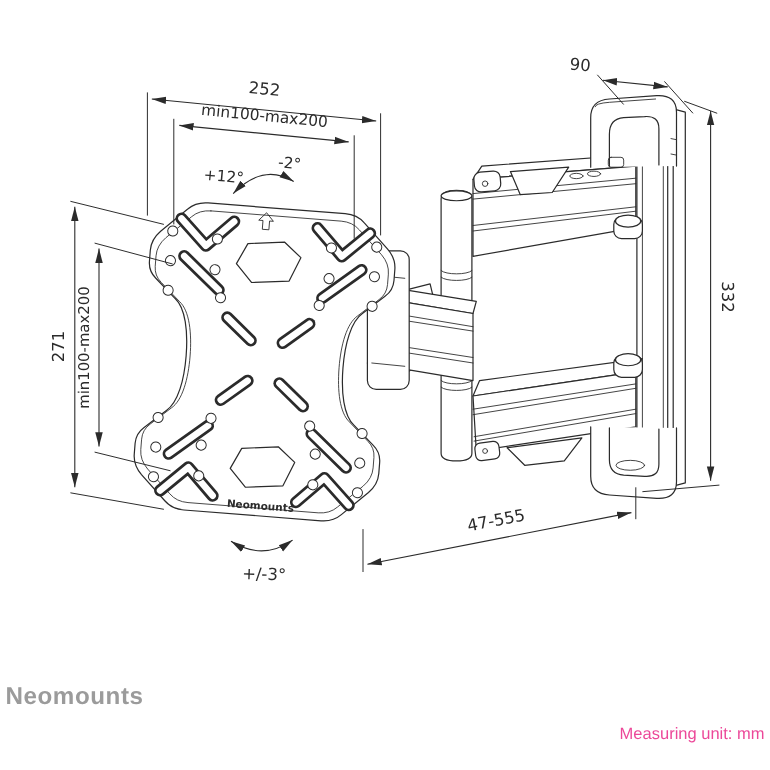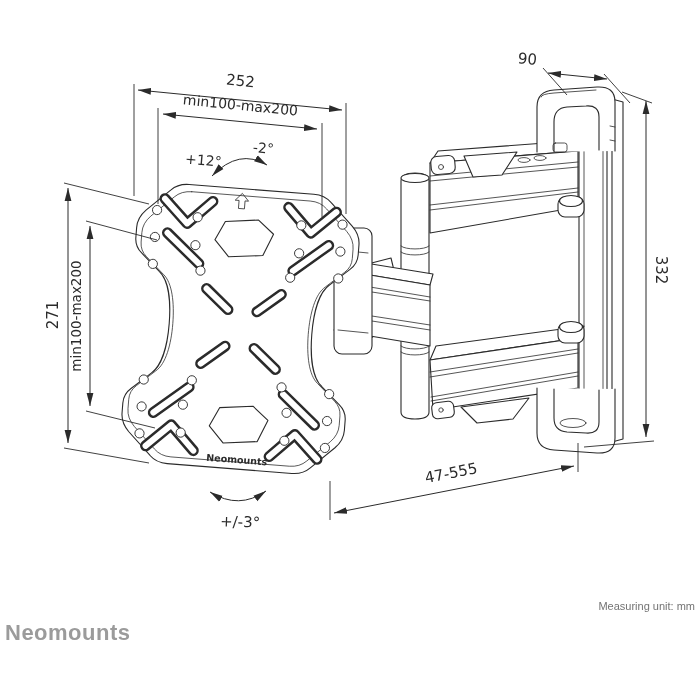--- a/index.html
+++ b/index.html
@@ -7,21 +7,21 @@
   svg{position:absolute;left:0;top:0;font-family:"DejaVu Sans",sans-serif;}
   .draw{stroke:#2b2b2b;stroke-width:1.1;fill:#fff;stroke-linejoin:round;stroke-linecap:round;}
   .draw2{stroke:#2b2b2b;stroke-width:0.8;fill:none;stroke-linejoin:round;stroke-linecap:round;}
   .dim{stroke:#2b2b2b;stroke-width:1;fill:none;}
   .ext{stroke:#2b2b2b;stroke-width:0.9;fill:none;}
   .slotb{stroke:#2b2b2b;stroke-width:11;fill:none;stroke-linecap:round;stroke-linejoin:round;}
   .slotw{stroke:#fff;stroke-width:6;fill:none;stroke-linecap:round;stroke-linejoin:round;}
   .dimtext{fill:#2b2b2b;}
   .footer-logo{position:absolute;left:5px;top:620px;font-size:22px;color:#9b9b9b;
     font-weight:600;letter-spacing:0.5px;}
-  .footer-unit{position:absolute;right:5px;top:600px;font-size:11px;color:#737373;}
+  .footer-unit{position:absolute;right:5px;top:659px;font-size:15px;color:#ec4899;}
 </style>
 </head>
 <body>
 
 <svg width="700" height="700" viewBox="0 0 700 700">
   <defs>
     <marker id="arr" viewBox="0 0 14 10" refX="13" refY="5" markerWidth="14" markerHeight="10" orient="auto-start-reverse" markerUnits="userSpaceOnUse">
       <path d="M13,5 L0,1.6 L0,8.4 Z" fill="#2b2b2b"></path>
     </marker>
   </defs>

